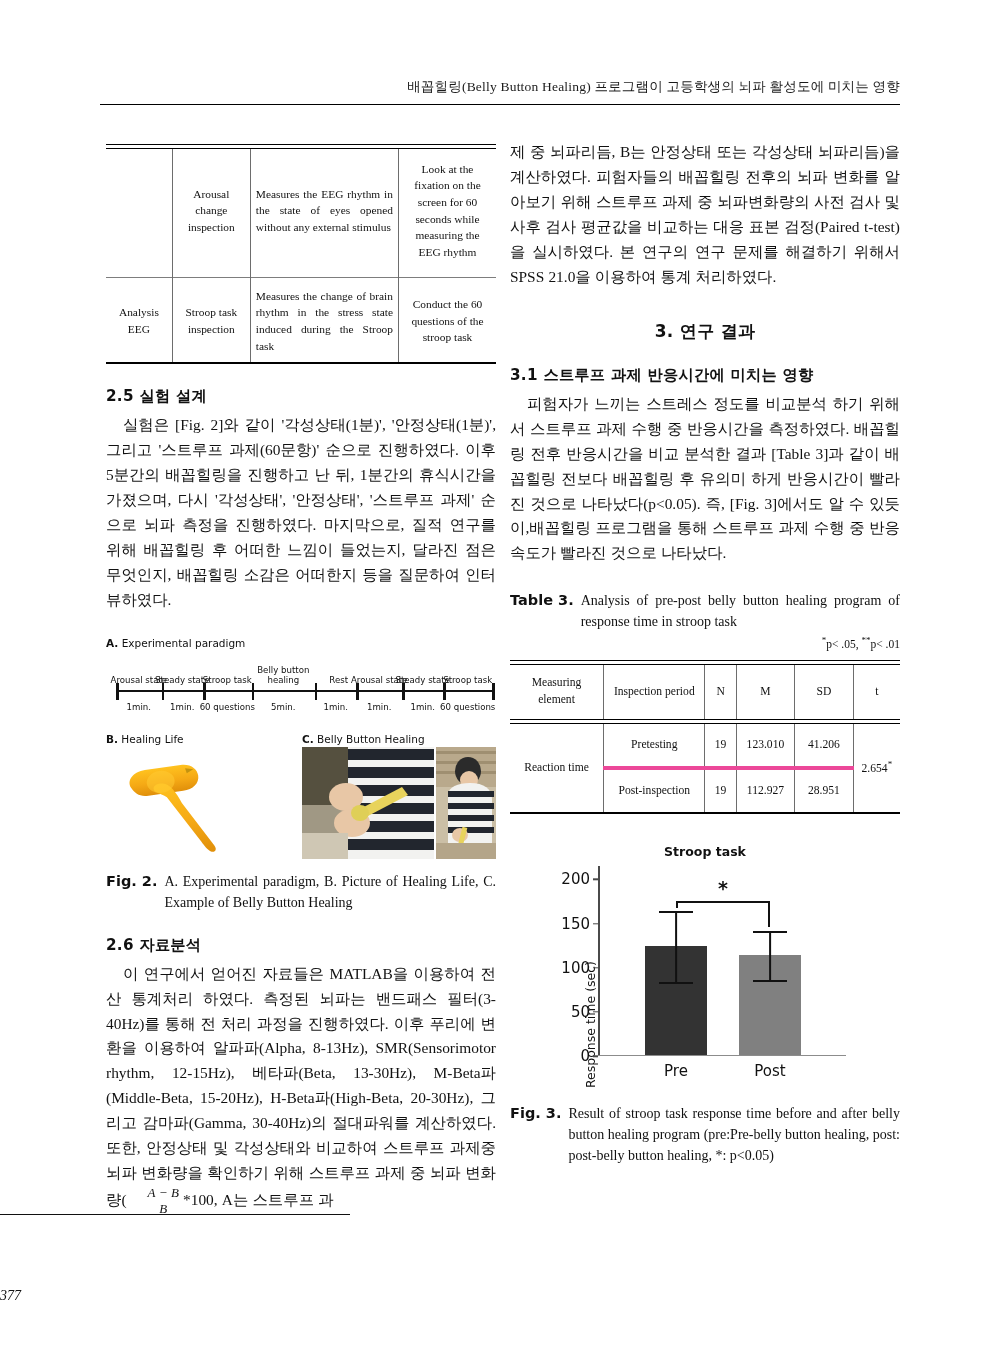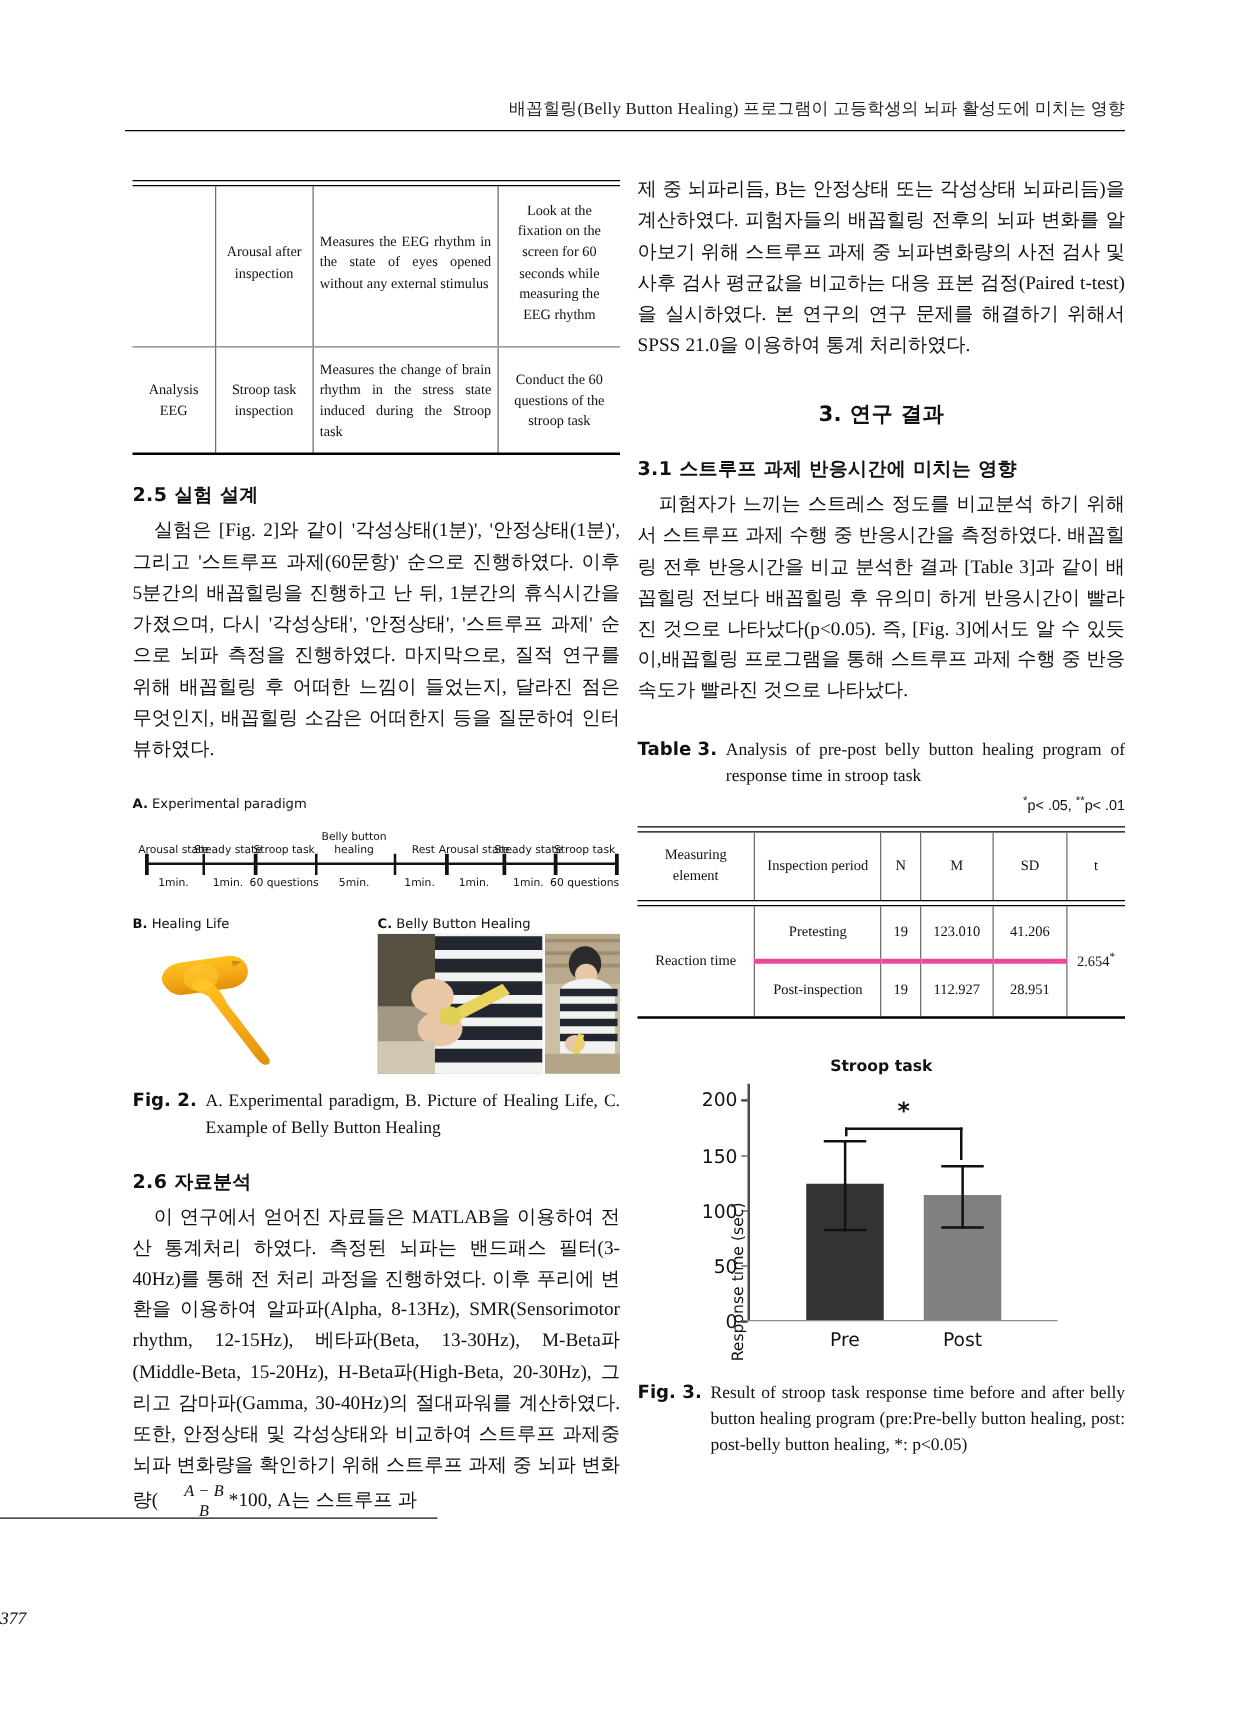--- a/index.html
+++ b/index.html
@@ -89,21 +89,21 @@
   .rule-double    { height:3px; border-top:1px solid #000; border-bottom:1px solid #000; }
   .rule-bottom    { height:2px; background:#000; }
   table.tbl3 { font-size:11.6px; }
   table.tbl3 td { border-top:none; border-bottom:none; padding:6px 4px; }
   table.tbl3 td:first-child { border-left:none; }
   table.tbl3 td:last-child  { border-right:none; }
   table.tbl3 tr.inner td.divline { border-top:4px solid #ec4899; }
 
   .tbl-note {
     font-size:11.5px; text-align:right; margin:3px 0 6px 0;
-    font-family:Liberation Sans, sans-serif;
+    font-family:Liberation Serif, serif;
   }
   sup.star { font-size:9px; vertical-align:super; }
 
   
   .caption {
     display:flex; gap:7px; align-items:flex-start;
     font-size:14px; line-height:1.5; margin-top:10px;
   }
   .caption .lbl {
     font-family:"DejaVu Sans", sans-serif; font-weight:bold;
@@ -207,21 +207,21 @@
   <div class="header-rule"></div>
 
   <div class="col-left">
 
     <div class="tbl2-wrap">
       <div class="tbl2-top-rule"></div>
       <table class="acad tbl2">
         <tbody>
             <tr>
           <td class="ctr" style="width:17%;height:125px;"></td>
-          <td class="ctr" style="width:20%;">Arousal after inspection</td>
+          <td class="ctr" style="width:20%;">Arousal change inspection</td>
           <td class="just" style="width:38%;">Measures the EEG rhythm in the state of eyes opened without any external stimulus</td>
           <td class="ctr" style="width:25%;">Look at the fixation on the screen for 60 seconds while measuring the EEG rhythm</td>
         </tr>
         <tr class="rowsep">
           <td class="ctr" style="height:78px;">Analysis EEG</td>
           <td class="ctr">Stroop task inspection</td>
           <td class="just">Measures the change of brain rhythm in the stress state induced during the Stroop task</td>
           <td class="ctr">Conduct the 60 questions of the stroop task</td>
         </tr>
       </tbody>

